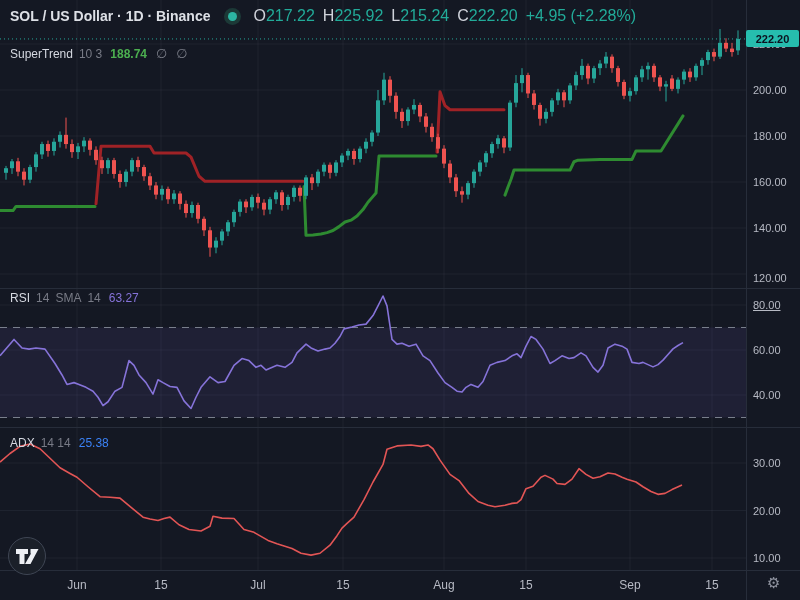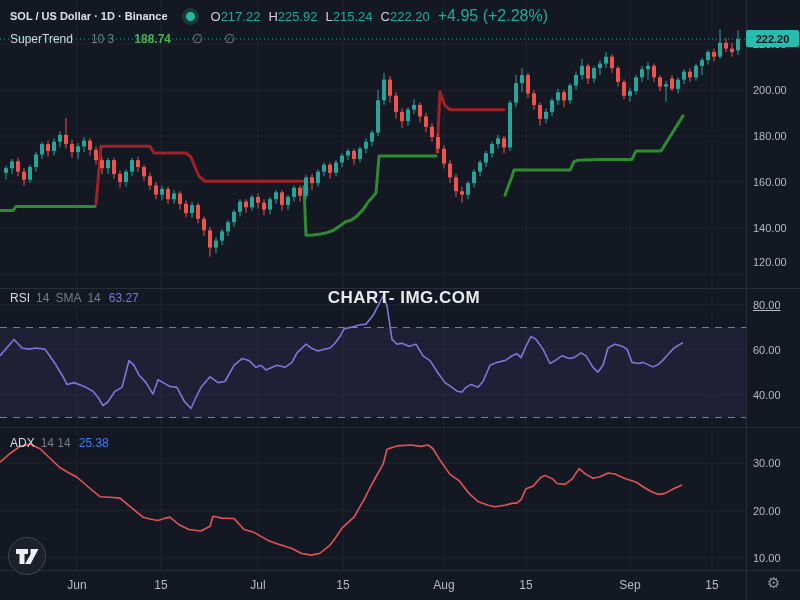--- a/index.html
+++ b/index.html
@@ -1,28 +1,28 @@
 <!DOCTYPE html>
 <html><head>
 <meta charset="utf-8">
 <style>
   html,body{margin:0;padding:0;background:#0d1017;}
   .chart-root{position:relative;width:800px;height:600px;background:#141823;overflow:hidden;
     font-family:"Liberation Sans","DejaVu Sans",sans-serif;-webkit-font-smoothing:antialiased;}
   svg.canvas{position:absolute;left:0;top:0;}
   
   .legend{position:absolute;display:flex;align-items:center;white-space:nowrap;z-index:5;}
-  .legend .t{font-size:11px;font-weight:600;color:#dde0e6;}
+  .legend .t{font-size:14px;font-weight:600;color:#dde0e6;}
   .legend .nm{font-size:12px;color:#d5d8e0;}
   .legend .prm{font-size:12px;color:#787b86;margin-left:6px;}
   .legend .green{color:#4caf50;font-weight:bold;}
   .legend .purple{color:#8673d9;}
   .legend .red{color:#3b82f6;}
   .legend .val{font-size:12px;margin-left:8px;}
-  .pair{margin-left:8px;font-size:13px;color:#cfd2da;}
+  .pair{margin-left:8px;font-size:16px;color:#cfd2da;}
   .pair b{font-weight:400;color:#22ab99;}
   .chg{margin-left:8px;font-size:16px;color:#22ab99;}
   .status-dot{width:17px;height:17px;border-radius:50%;background:#1c3937;margin:0 12px 0 14px;
     display:inline-flex;align-items:center;justify-content:center;}
   .status-dot i{width:9px;height:9px;border-radius:50%;background:#2cb5a2;}
   .nullset{font-size:13px;color:#787b86;margin-left:9px;}
   
   .ylab{position:absolute;left:753px;font-size:11px;color:#b7bac4;z-index:3;}
   .xlab{position:absolute;top:578px;transform:translateX(-50%);font-size:12px;color:#b7bac4;z-index:3;}
   .badge{position:absolute;left:746px;width:53px;height:17px;background:#26bdae;color:#0b1220;
@@ -320,21 +320,21 @@
       <line x1="0" x2="800" y1="570.5" y2="570.5" stroke="#272d3a"></line>
       <line x1="746.5" x2="746.5" y1="0" y2="600" stroke="#272d3a"></line>
     </svg>
 
   <div id="labels-layer">
       <div class="ylab" style="left: 753px; top: 38px;">220.00</div>
       <div class="ylab" style="left: 753px; top: 84px;">200.00</div>
       <div class="ylab" style="left: 753px; top: 130px;">180.00</div>
       <div class="ylab" style="left: 753px; top: 176px;">160.00</div>
       <div class="ylab" style="left: 753px; top: 222px;">140.00</div>
-      <div class="ylab" style="left: 753px; top: 256px;">120.00</div>
+      <div class="ylab" style="left: 753px; top: 272px;">120.00</div>
       <div class="ylab" style="left: 753px; top: 299px; text-decoration: underline;">80.00</div>
       <div class="ylab" style="left: 753px; top: 344px;">60.00</div>
       <div class="ylab" style="left: 753px; top: 389px;">40.00</div>
       <div class="ylab" style="left: 753px; top: 457px;">30.00</div>
       <div class="ylab" style="left: 753px; top: 504.5px;">20.00</div>
       <div class="ylab" style="left: 753px; top: 552px;">10.00</div>
       <div class="xlab" style="left: 77px;">Jun</div>
       <div class="xlab" style="left: 161px;">15</div>
       <div class="xlab" style="left: 258px;">Jul</div>
       <div class="xlab" style="left: 343px;">15</div>
@@ -349,21 +349,21 @@
     <span class="status-dot">
         <i></i>
       </span>
     <span class="pair" style="margin-left:0"><span>O</span><b>217.22</b></span>
     <span class="pair"><span>H</span><b>225.92</b></span>
     <span class="pair"><span>L</span><b>215.24</b></span>
     <span class="pair"><span>C</span><b>222.20</b></span>
     <span class="chg">+4.95 (+2.28%)</span>
   </div>
 
-  <div class="legend" style="left:10px;top:31px;gap:12px;">
+  <div class="legend" style="left:10px;top:46px;">
     <span class="nm">SuperTrend</span>
     <span class="prm">10 3</span>
     <span class="val green">188.74</span>
     <span class="nullset">∅</span>
     <span class="nullset">∅</span>
   </div>
 
   <div class="legend" style="left:10px;top:291px;">
     <span class="nm">RSI</span>
     <span class="prm">14</span>
@@ -371,21 +371,20 @@
     <span class="prm">14</span>
     <span class="val purple">63.27</span>
   </div>
 
   <div class="legend" style="left:10px;top:436px;">
     <span class="nm">ADX</span>
     <span class="prm">14 14</span>
     <span class="val red">25.38</span>
   </div>
 
-  <div class="watermark">CHART- IMG.COM</div>
 
   <div class="badge" id="price-badge" style="top: 30.44px;">222.20</div>
 
   <div class="gear">⚙</div>
 
   <svg class="tv-logo" width="40" height="40">
     <circle cx="19" cy="19" r="18.5" fill="#1b2029" stroke="#3f4654" stroke-width="1"></circle>
     <path d="M8,12 h12 v5 h-3.5 v10 h-5 v-10 H8 z" fill="#eef0f4"></path>
     <path d="M22.5,12 h8 l-8,15 h-5.5 l6,-10.5 h-0.5 z" fill="#eef0f4"></path>
   </svg>

